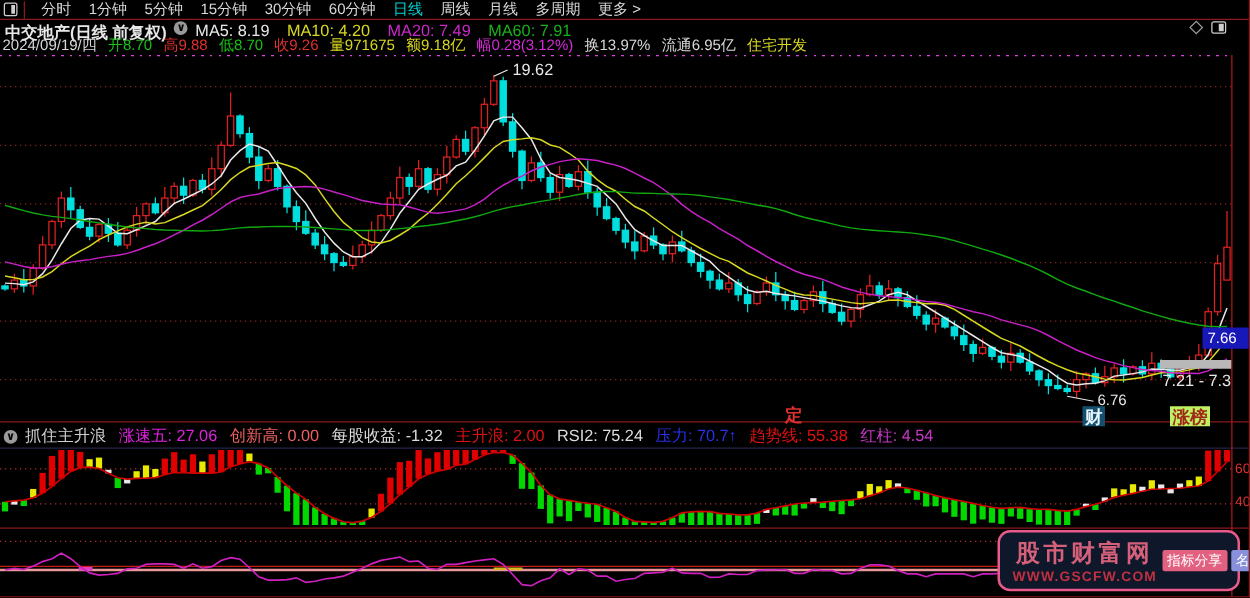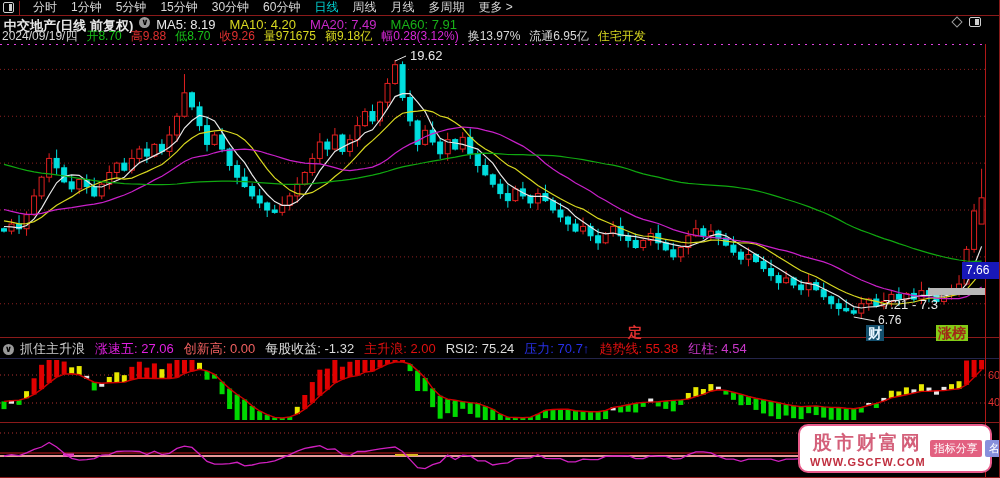--- a/index.html
+++ b/index.html
@@ -43,37 +43,37 @@
   .dotline { position:absolute; left:0; width:985px; height:1px;
              background-image:repeating-linear-gradient(90deg,currentColor 0 2px,transparent 2px 7px); }
   .sep { position:absolute; left:0; width:1000px; height:1px; background:#8b1a1a; }
   .axisline-v { position:absolute; top:44px; bottom:0; left:985px; width:1px; background:#b01818; }
 
   
   .anno { position:absolute; color:#e8e8e8; font-size:13px; }
   .pricebox { position:absolute; left:962px; top:262px; width:38px; height:17px; background:#1818b8;
               color:#fff; font-size:12px; line-height:17px; padding-left:4px; }
   .haltbar { position:absolute; left:928px; top:288px; width:57px; height:7px; background:#b8b8b8; }
-  .haltlabel { position:absolute; left:883px; top:297px; color:#e8e8e8; font-size:13px; }
+  .haltlabel { position:absolute; left:930px; top:297px; color:#e8e8e8; font-size:13px; }
   .stamp { position:absolute; font-size:14px; font-weight:bold; height:16px; line-height:16px; }
   .stamp-ding { left:628px; top:324px; color:#e03030; }
   .stamp-cai  { left:866px; top:325px; background:#14506e; color:#e8f6ff; padding:0 2px; }
-  .stamp-zb   { left:936px; top:325px; background:#84cc16; color:#a02818; padding:0 2px; }
+  .stamp-zb   { left:936px; top:325px; background:#bef264; color:#a02818; padding:0 2px; }
 
   
   .indheader { position:absolute; left:0; top:341px; width:1000px; height:16px; display:flex;
                align-items:center; font-size:13px; white-space:nowrap; }
   .indheader .name { color:#cfcfcf; margin-right:10px; }
   .indheader span.fld { margin-right:10px; }
   .navy-sep { position:absolute; left:0; top:358px; width:1000px; height:1px; background:#24244a; }
 
   .axlabel { position:absolute; left:988px; color:#e03030; font-size:11px; width:24px; overflow:hidden; }
 
   
-  .wm { position:absolute; left:798px; top:424px; width:194px; height:49px; background:#ffffff;
+  .wm { position:absolute; left:798px; top:424px; width:194px; height:49px; background:#0f172a;
         border:2px solid #e85a8a; border-radius:10px; display:flex; align-items:center;
         padding:2px 6px 2px 10px; z-index:30; }
   .wm-left { flex:1; text-align:center; }
   .wm-title { color:#d4607a; font-size:19px; letter-spacing:3px; font-weight:bold; }
   .wm-url { color:#c03040; font-size:11px; font-weight:bold; letter-spacing:1px; }
   .wm-right { display:flex; flex-direction:row; gap:3px; margin-left:4px; }
   .wm-badge { font-size:11px; color:#fff; padding:1px 4px; border-radius:2px; white-space:nowrap; }
   .wm-badge.b1 { background:#e26080; }
   .wm-badge.b2 { background:#8890dc; }
 

